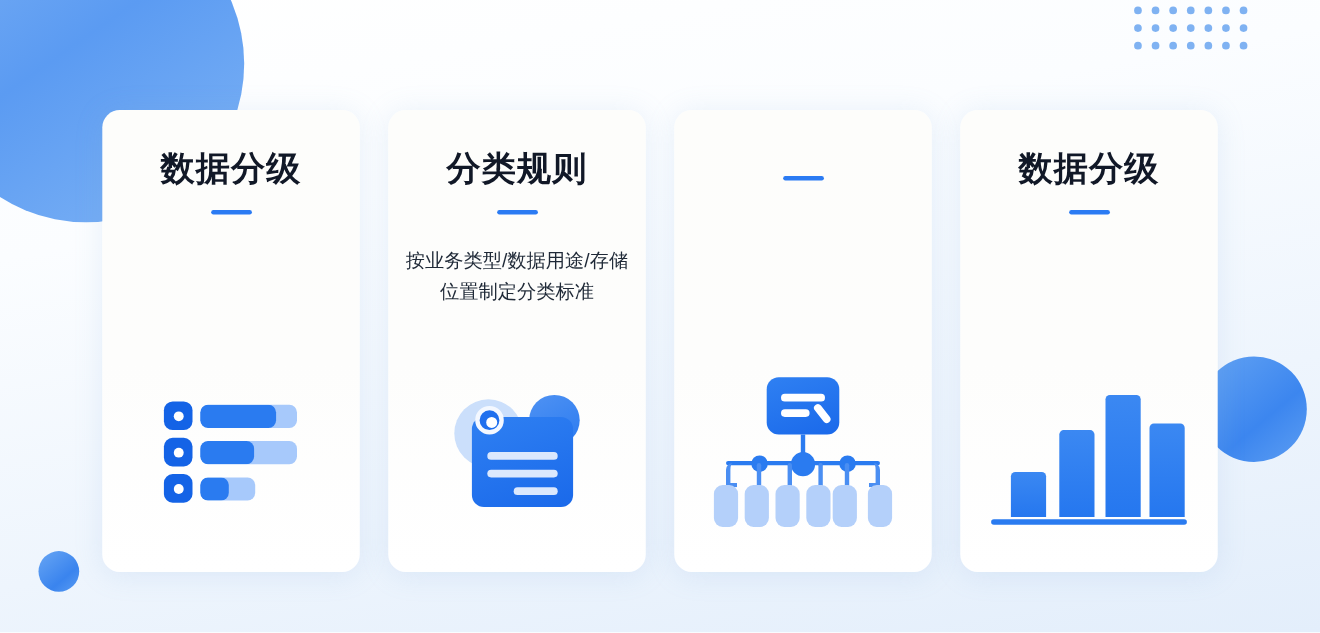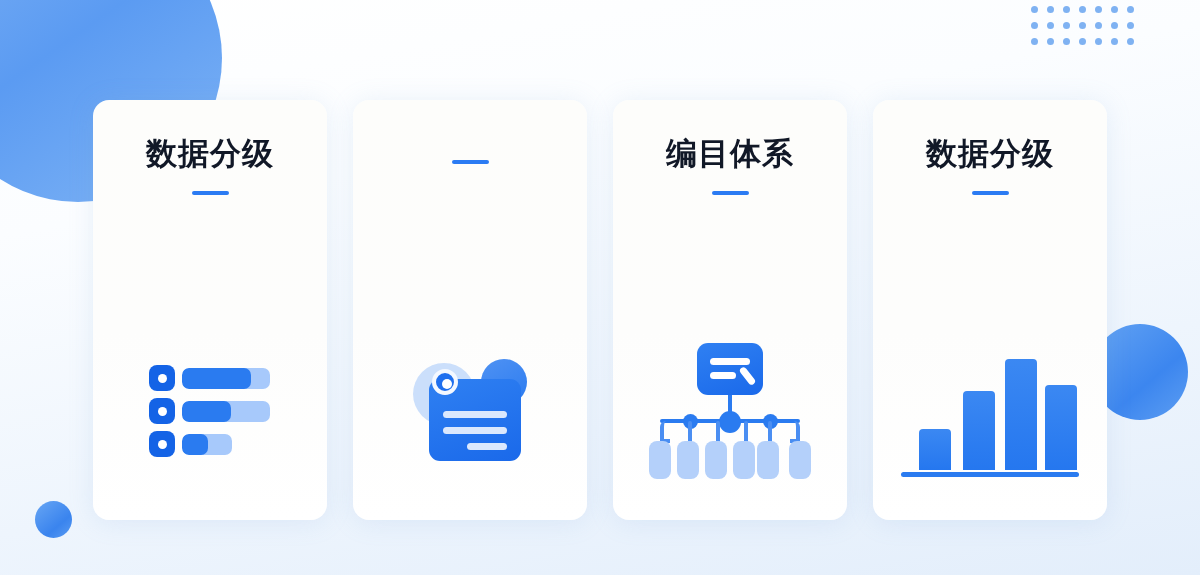--- a/index.html
+++ b/index.html
@@ -208,39 +208,40 @@
               </div>
             <div class="rank-bar" style="width:50px;">
                 <span style="width:26px;"></span>
               </div>
           </div>
         </div>
       </div>
     </div>
 
     <div class="card">
-      <div class="title-rule"></div>
+      <h2 class="card-title">分类规则</h2>
+      <div class="title-rule"></div>
+      <p class="card-desc">按业务类型/数据用途/存储位置制定分类标准</p>
       <div class="icon-wrap">
         <div class="ico-doc">
           <div class="doc-halo"></div>
           <div class="doc-knob"></div>
           <div class="doc-body">
             <div class="doc-line" style="left:14px;top:32px;width:64px;"></div>
             <div class="doc-line" style="left:14px;top:48px;width:64px;"></div>
             <div class="doc-line" style="left:38px;top:64px;width:40px;"></div>
           </div>
           <div class="doc-pin">
               <i></i>
             </div>
         </div>
       </div>
     </div>
 
     <div class="card">
-      <h2 class="card-title">编目体系</h2>
       <div class="title-rule"></div>
       <div class="icon-wrap">
         <div class="ico-tree">
           <div class="tree-head">
             <div class="hl" style="left:13px;top:15px;width:40px;"></div>
             <div class="hl" style="left:13px;top:29px;width:26px;"></div>
             <div class="slash"></div>
           </div>
           <div class="tree-stem"></div>
           <div class="tree-bus"></div>

